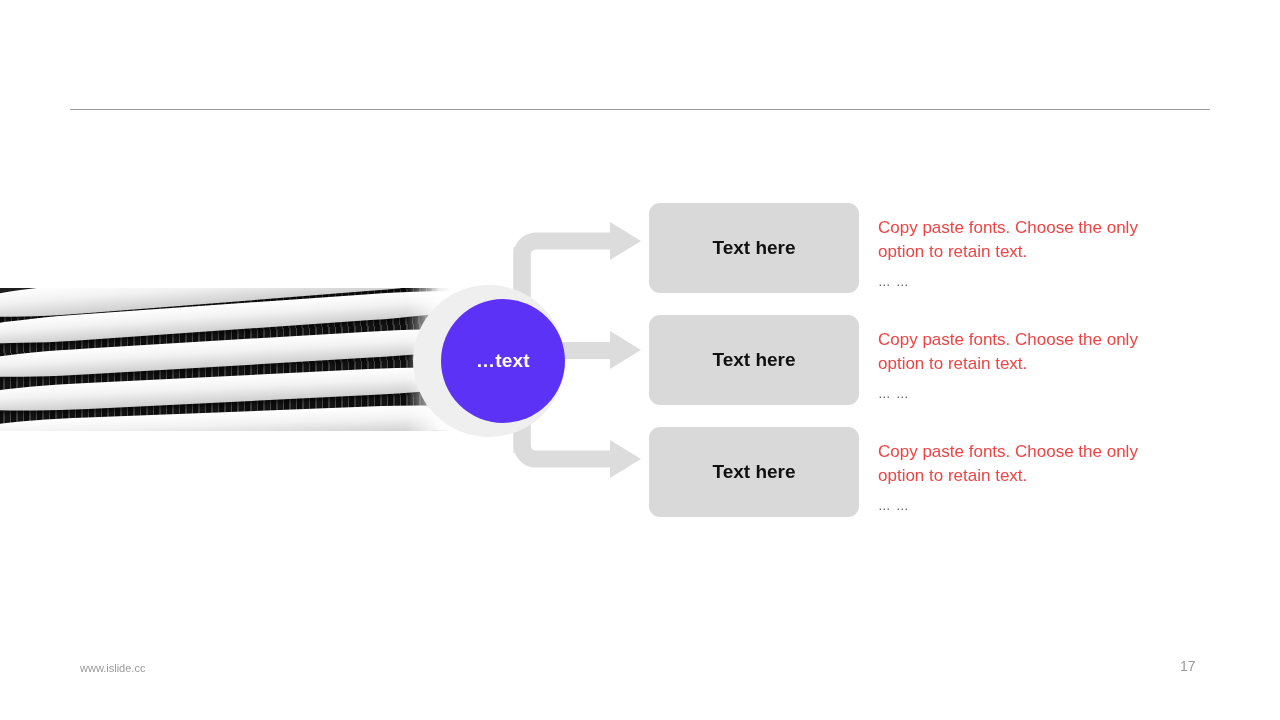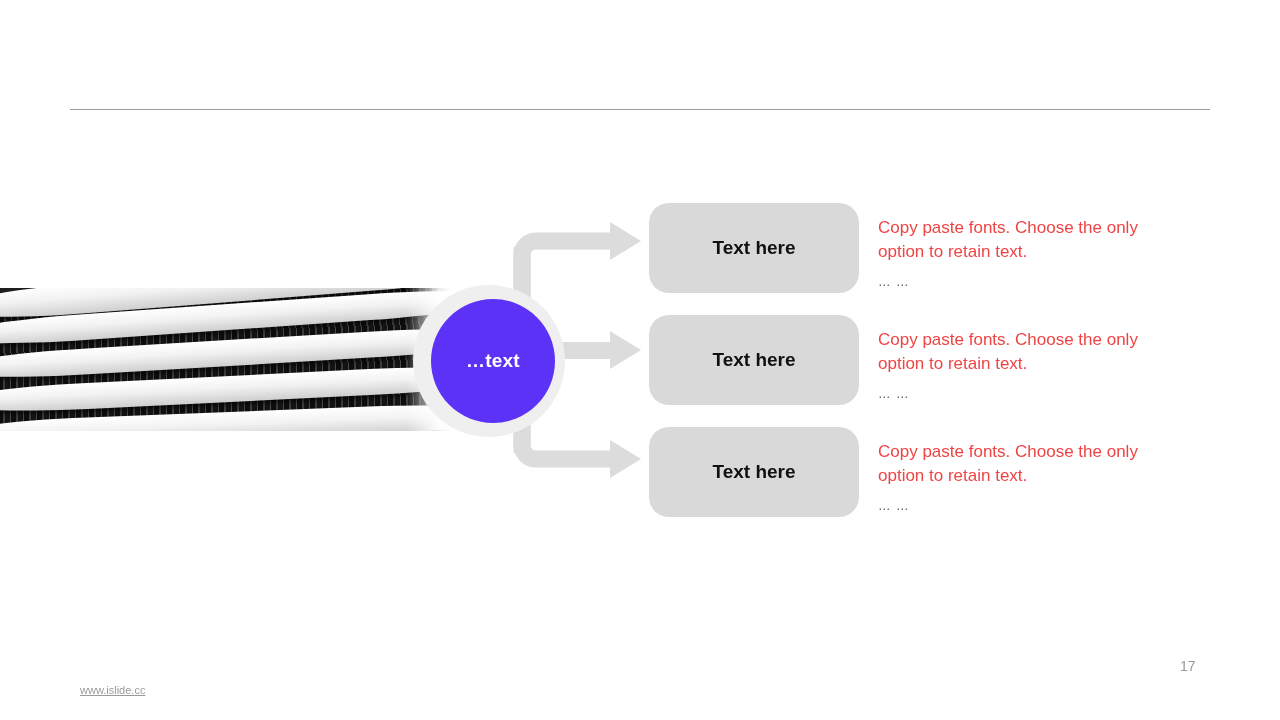--- a/index.html
+++ b/index.html
@@ -100,21 +100,21 @@
     position: absolute;
     left: 413px;
     top: 285px;
     width: 152px;
     height: 152px;
     border-radius: 50%;
     background: #efefef;
   }
   .hub {
     position: absolute;
-    left: 431px;
+    left: 441px;
     top: 299px;
     width: 124px;
     height: 124px;
     border-radius: 50%;
     background: #5c33f6;
     display: flex;
     align-items: center;
     justify-content: center;
   }
   .hub-label {
@@ -130,21 +130,21 @@
   .row.r2 { top: 315px; }
   .row.r3 { top: 427px; }
 
   .chip {
     position: absolute;
     left: 0;
     top: 0;
     width: 210px;
     height: 90px;
     background: #d9d9d9;
-    border-radius: 20px;
+    border-radius: 11px;
     display: flex;
     align-items: center;
     justify-content: center;
   }
   .chip-label {
     font-size: 19px;
     font-weight: bold;
     color: #111111;
   }
 
@@ -165,24 +165,23 @@
     line-height: 1.42;
     color: #555555;
     margin: 10px 0 0 0;
     letter-spacing: 1px;
   }
 
   
   .footer-url {
     position: absolute;
     left: 80px;
-    top: 684px;
+    top: 662px;
     font-size: 11px;
     color: #9a9a9a;
-    text-decoration: underline;
   }
   .footer-page {
     position: absolute;
     left: 1180px;
     top: 658px;
     font-size: 14px;
     color: #9a9a9a;
   }
 </style>
 </head>

